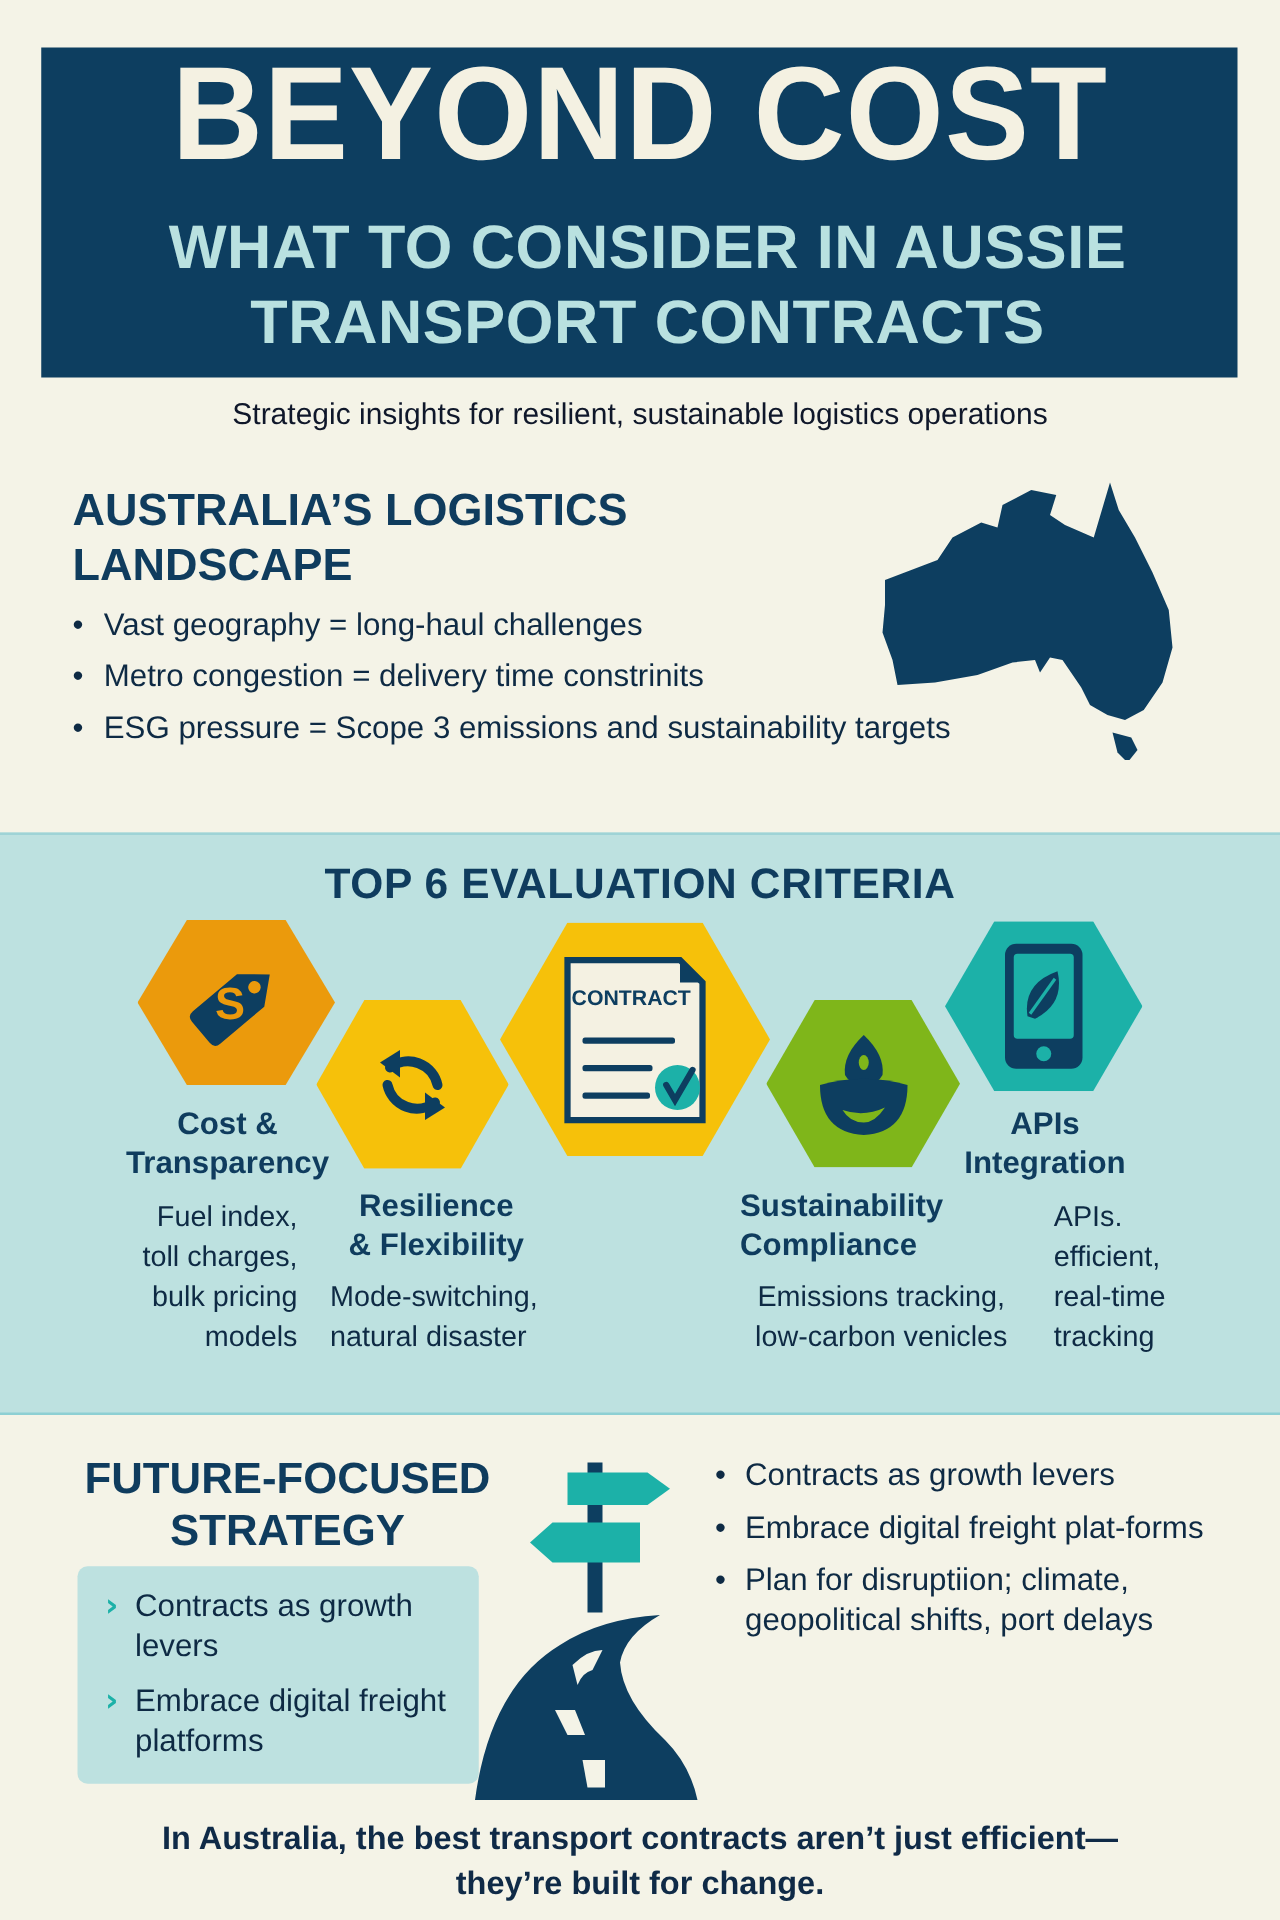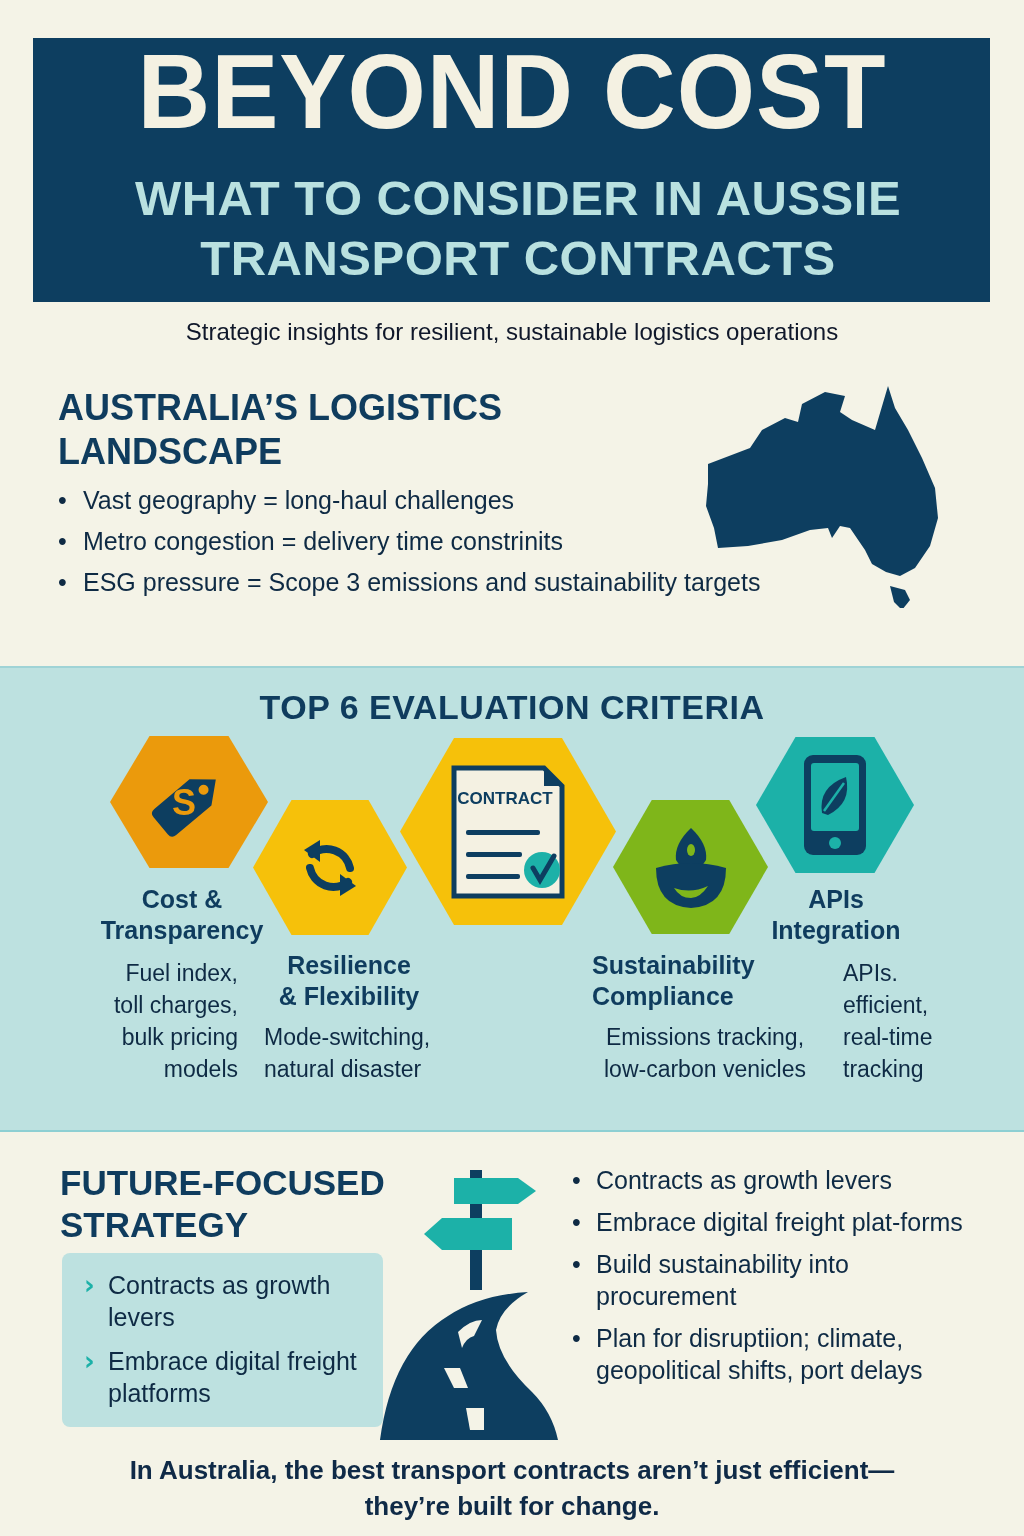--- a/index.html
+++ b/index.html
@@ -91,21 +91,21 @@
   .desc-resil { left: 264px; top: 1021px; width: 210px; text-align: left; }
   .lbl-sustain  { left: 592px; top: 950px; width: 196px; text-align: left; }
   .desc-sustain { left: 585px; top: 1021px; width: 240px; text-align: center; }
   .lbl-tech   { left: 760px; top: 884px; width: 152px; text-align: center; }
   .desc-tech  { left: 822px; top: 957px; width: 160px; text-align: left; margin-left: 21px; }
 
   
   .future-title {
     left: 60px; top: 1162px; width: 340px;
     font-family: "Liberation Sans", sans-serif; font-weight: bold;
-    font-size: 35px; line-height: 42px; color: #0f3c5e;
+    font-size: 35px; line-height: 42px; color: #0f3c5e; text-align: center;
   }
   .callout {
     left: 62px; top: 1253px; width: 321px; height: 174px;
     background: #bde1e0; border-radius: 8px;
     padding: 16px 12px 0 22px;
   }
   .callout-item {
     display: flex; align-items: flex-start; margin-bottom: 12px;
   }
   .chev {
@@ -274,20 +274,19 @@
   <path d="M72,58 L142,58 L142,90 L72,90 L54,74 Z" fill="#1cb1a8"></path>
   <path d="M10,280 Q22,190 78,156 Q110,135 158,132 Q130,148 126,170 Q128,200 162,232 Q182,252 188,280 Z" fill="#0d3e60"></path>
   <path d="M88,172 Q100,160 112,160 L104,176 Q96,178 92,188 Z" fill="#f4f3e7"></path>
   <path d="M74,208 L90,208 L98,228 L84,228 Z" fill="#f4f3e7"></path>
   <path d="M96,248 L114,248 L114,270 L100,270 Z" fill="#f4f3e7"></path>
 </svg>
 
 <ul class="abs future-list">
   <li>Contracts as growth levers</li>
   <li>Embrace digital freight plat-forms</li>
-  <li>Build sustainability into procurement</li>
   <li>Plan for disruptiion; climate, geopolitical shifts, port delays</li>
 </ul>
 
 <div class="abs footer-quote">
   <div>In Australia, the best transport contracts aren’t just efficient—</div>
   <div>they’re built for change.</div>
 </div>
 
 </body></html>

